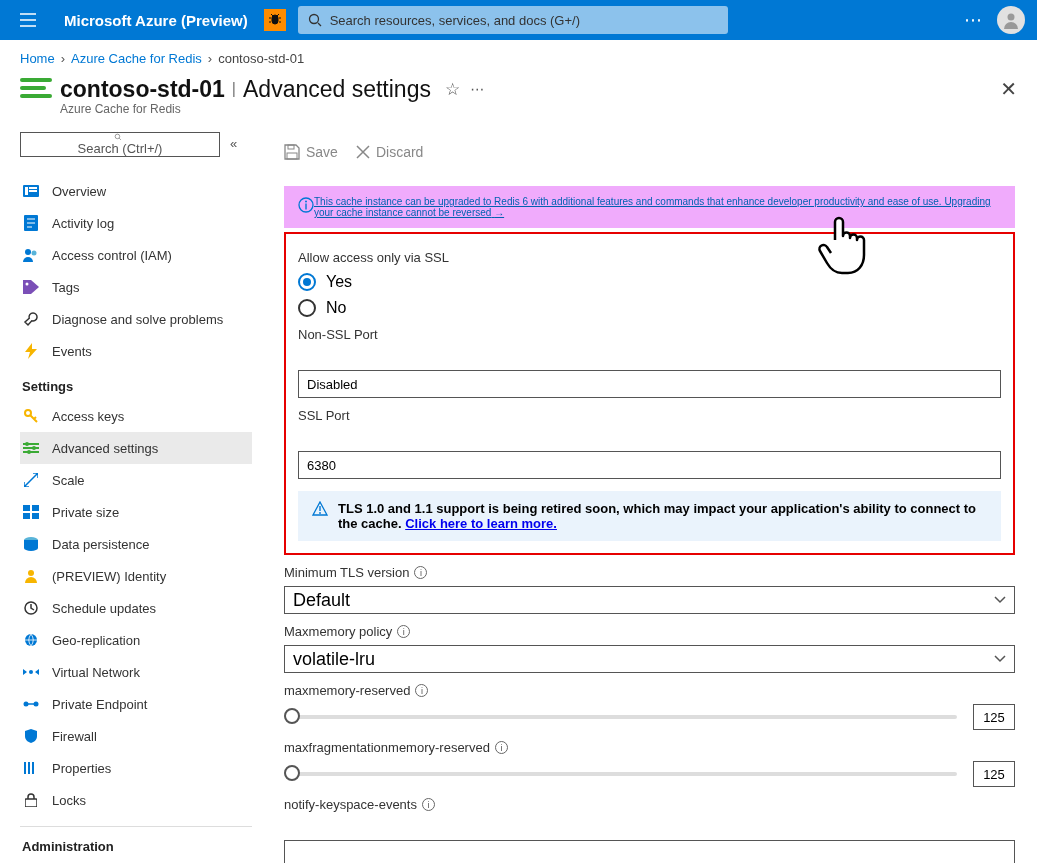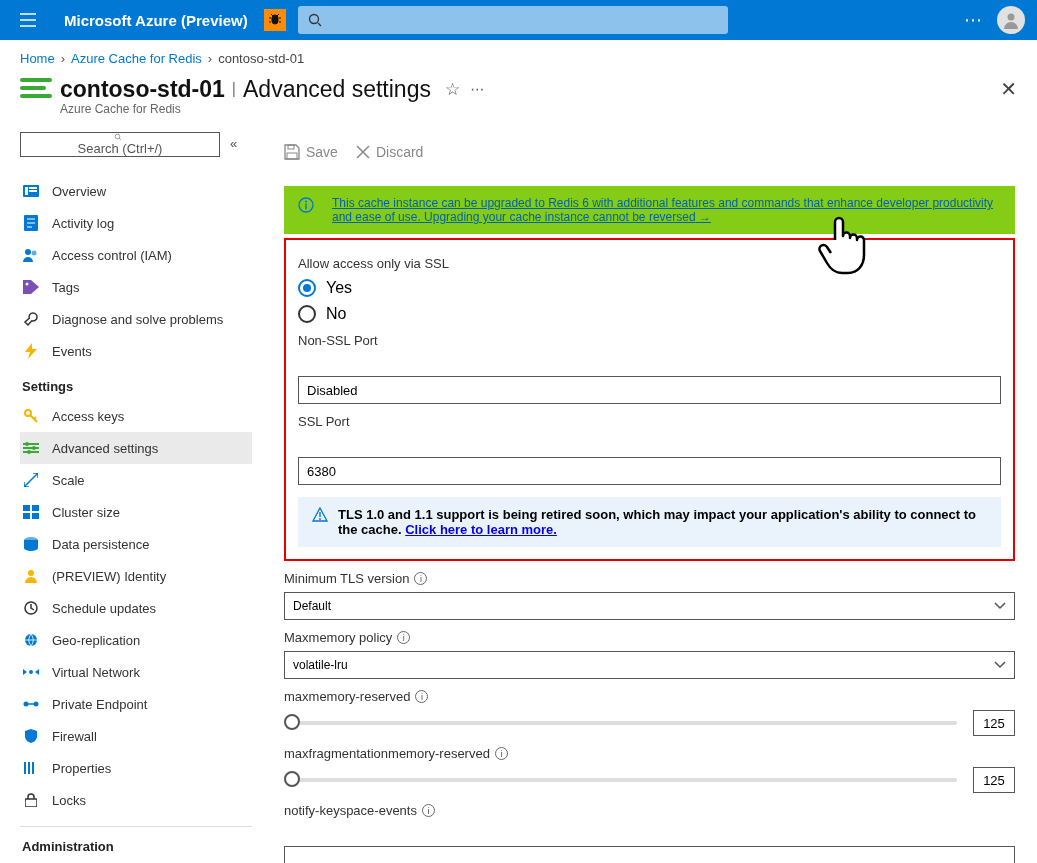--- a/index.html
+++ b/index.html
@@ -48,32 +48,32 @@
     .nav-item { height: 32px; display: flex; align-items: center; font-size: 13px; color: #333; cursor: pointer; padding-left:2px;}
     .nav-item.active { background: #eaeaea; }
     .nav-icon { width: 18px; height: 18px; margin-right: 12px; display:flex; align-items:center; justify-content:center;}
     .nav-heading { font-size: 13px; font-weight: 600; color: #222; margin: 12px 0 6px 2px; }
     .nav-divider { height:1px; background:#ddd; margin: 10px 0 2px 0;}
 
     
     .content { flex:1; padding: 0 22px 0 28px; overflow-y:auto; position:relative;}
     .toolbar { display:flex; align-items:center; gap:18px; height:36px; margin-bottom: 16px; margin-top:2px;}
     .tool-btn { display:flex; align-items:center; gap:6px; font-size:14px; color:#888; cursor:pointer;}
-    .info-banner { background:#84cc16; padding:10px 14px; display:flex; gap:18px; font-size:12px;}
+    .info-banner { background:#f0abfc; padding:10px 14px; display:flex; gap:0; font-size:10px;}
     .info-banner a { color:#0062b1; text-decoration:underline;}
     .info-icon { color:#0078d4; flex-shrink:0; margin-top:1px;}
 
     .red-box { border: 2px solid #e60000; padding: 6px 12px 12px 12px; margin-top: 4px;}
     .form-label { font-size:13px; color:#333; margin-top:10px; margin-bottom:6px; display:flex; align-items:center; gap:5px;}
     .radio-row { display:flex; align-items:center; gap:10px; margin:8px 0;}
     .radio { width:18px; height:18px; border-radius:50%; border:2px solid #333; display:flex; align-items:center; justify-content:center;}
     .radio.sel { border-color:#0078d4;}
     .radio.sel .dot { width:8px; height:8px; border-radius:50%; background:#0078d4;}
     .input-box { width:100%; height:28px; border:1px solid #555; font-size:13px; padding:0 8px; background:#fff; display:flex; align-items:center;margin-top:28px;}
-    .select-box { width:100%; height:28px; border:1px solid #555; font-size:12px; padding:0 8px; background:#fff; display:flex; align-items:center; justify-content:space-between;}
+    .select-box { width:100%; height:28px; border:1px solid #555; font-size:18px; padding:0 8px; background:#fff; display:flex; align-items:center; justify-content:space-between;}
     .warn-banner { background:#eaf3fc; padding:10px 14px; display:flex; gap:10px; font-size:13px; margin-top:12px;font-weight:bold;}
     .warn-icon { color:#0078d4;}
     .helpinfo { width:13px; height:13px; border:1px solid #666; border-radius:50%; font-size:9px; display:inline-flex; align-items:center; justify-content:center; color:#555;}
 
     .slider-row { display:flex; align-items:center; gap:16px; margin-top:4px; margin-bottom:10px;}
     .slider-track { flex:1; height:4px; background:#ddd; position:relative; border-radius:2px;}
     .slider-thumb { width:16px; height:16px; border:2px solid #555; border-radius:50%; background:#fff; position:absolute; left:0px; top:-7px;}
     .slider-value { width:42px; height:26px; border:1px solid #555; font-size:13px; display:flex; align-items:center; justify-content:center;}
 
     .cursor-overlay { position:absolute; top:210px; left:815px; pointer-events:none; z-index:100;}
@@ -95,20 +95,21 @@
         <path fill="#111" d="M8 3a3 3 0 013 3v3a3 3 0 11-6 0V6a3 3 0 013-3zM2 6h2M12 6h2M2 10h2M12 10h2M4 2l2 2M12 2l-2 2" stroke="#111" stroke-width="1"></path>
       </svg>
   </div>
   <div class="search-pill">
     <span class="s-icon">
       <svg width="14" height="14" viewBox="0 0 14 14">
           <circle cx="6" cy="6" r="4.5" stroke="#333" fill="none" stroke-width="1.3"></circle>
           <path d="M10 10l3 3" stroke="#333" stroke-width="1.3"></path>
         </svg>
     </span>
+    <span>Search resources, services, and docs (G+/)</span>
   </div>
   <div class="header-spacer"></div>
   <div class="header-dots">⋯</div>
   <div class="avatar">
     <svg width="20" height="20" viewBox="0 0 20 20">
         <circle cx="10" cy="7" r="3.5" fill="#999"></circle>
         <path d="M3 19a7 7 0 0114 0" fill="#999"></path>
       </svg>
   </div>
 </div>
@@ -238,21 +239,21 @@
       </div>
       <div class="nav-item">
         <span class="nav-icon">
             <svg width="16" height="14" viewBox="0 0 16 14">
               <rect width="7" height="6" fill="#0078d4"></rect>
               <rect x="9" width="7" height="6" fill="#0078d4"></rect>
               <rect y="8" width="7" height="6" fill="#0078d4"></rect>
               <rect x="9" y="8" width="7" height="6" fill="#0078d4"></rect>
             </svg>
           </span>
-        <span>Cluster size</span>
+        <span>Private size</span>
       </div>
       <div class="nav-item">
         <span class="nav-icon">
             <svg width="14" height="14" viewBox="0 0 14 14">
               <ellipse cx="7" cy="3" rx="7" ry="3" fill="#59b4d9"></ellipse>
               <path d="M0 3v8a7 3 0 0014 0V3" fill="#0078d4"></path>
             </svg>
           </span>
         <span>Data persistence</span>
       </div>

